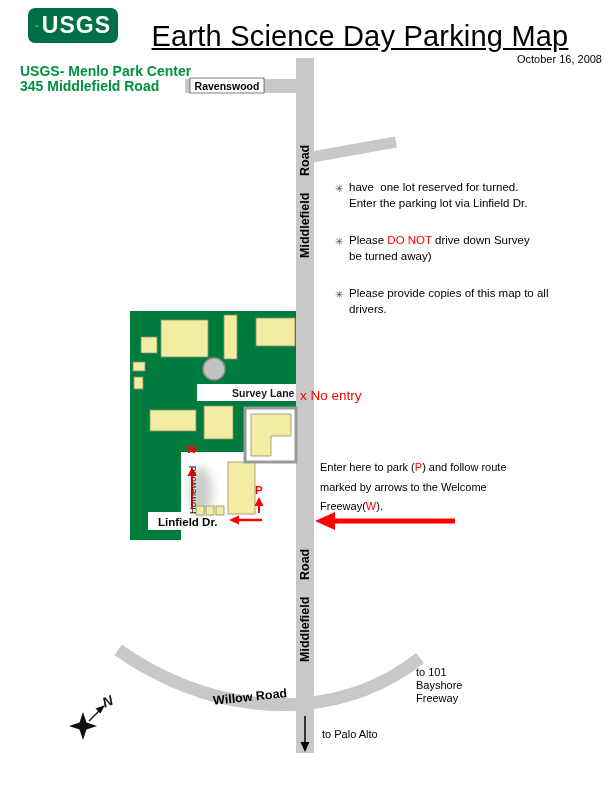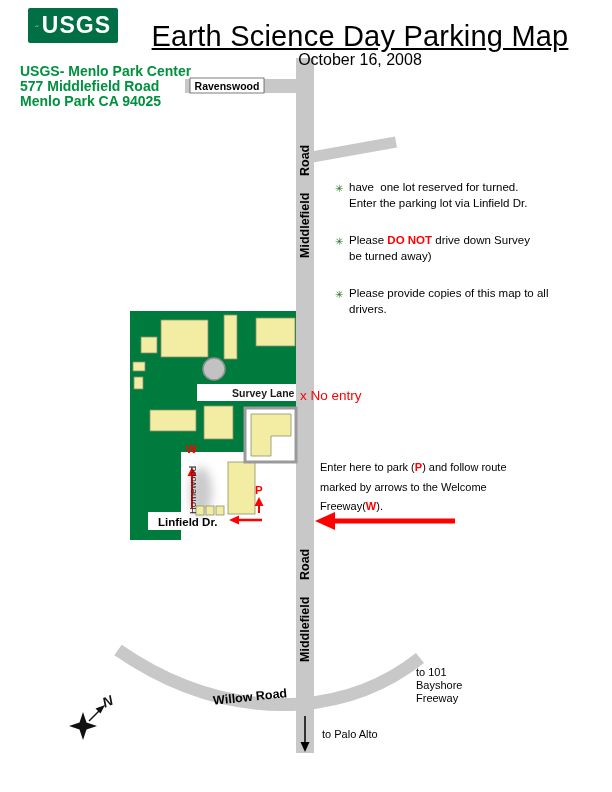--- a/index.html
+++ b/index.html
@@ -10,40 +10,40 @@
     position:relative;
     overflow:hidden;
   }
   .abs { position:absolute; }
 
   
   .logo {
     left:28px; top:8px; width:90px; height:35px;
     background:#006F45; color:#fff;
     display:flex; align-items:center; gap:3px;
-    padding:2px 7px; border-radius:2px;
+    padding:2px 7px; border-radius:7px;
   }
   .logo-text { font-weight:bold; font-size:23px; letter-spacing:1px; line-height:1; }
   .title-block { left:118px; top:20px; width:484px; text-align:center; color:#000; }
   .title { font-size:29px; font-weight:400; letter-spacing:0.2px; line-height:32px;text-decoration:underline; }
-  .date  { font-size:16px; line-height:15px; }
+  .date  { font-size:11px; line-height:15px;text-align:right; }
 
   .addr {
     left:20px; top:64px;
     color:#00913F; font-weight:bold;
     font-size:14px; line-height:15px;
   }
 
   
   .instr { left:349px; top:179px; width:240px; font-size:11.5px; line-height:16px; color:#000; }
   .bullet { position:relative; margin-bottom:21px; }
   .bicon { position:absolute; left:-14px; top:2px; color:#267326; font-size:10px; }
   .tline { white-space:pre; }
   .red { color:#FF0000; }
-  .bold { font-weight:bold; }
+  .bold { font-weight:normal; }
 
   .enter-note { left:320px; top:458px; width:284px; font-size:11px; line-height:19.5px; color:#000; }
 
   .map-svg { position:absolute; left:0; top:0; }
   svg text { font-family:"Liberation Sans", sans-serif; }
 </style>
 </head>
 <body>
 
 <svg class="map-svg" width="612" height="792" viewBox="0 0 612 792">
@@ -139,22 +139,21 @@
   <span class="logo-text">USGS</span>
 </div>
 
 <div class="abs title-block">
   <div class="title">Earth Science Day Parking Map</div>
   <div class="date">October 16, 2008</div>
 </div>
 
 <div class="abs addr">
   <div class="tline">USGS- Menlo Park Center</div>
-  <div class="tline">577 Middlefield Road</div>
-  <div class="tline">Menlo Park CA 94025</div>
+  <div class="tline">345 Middlefield Road</div>
 </div>
 
 <div class="abs instr">
   <div class="bullet">
     <span class="bicon">✳</span>
     <div class="tline">have  one lot reserved for turned.</div>
     <div class="tline">Enter the parking lot via Linfield Dr.</div>
   </div>
 
   <div class="bullet">

